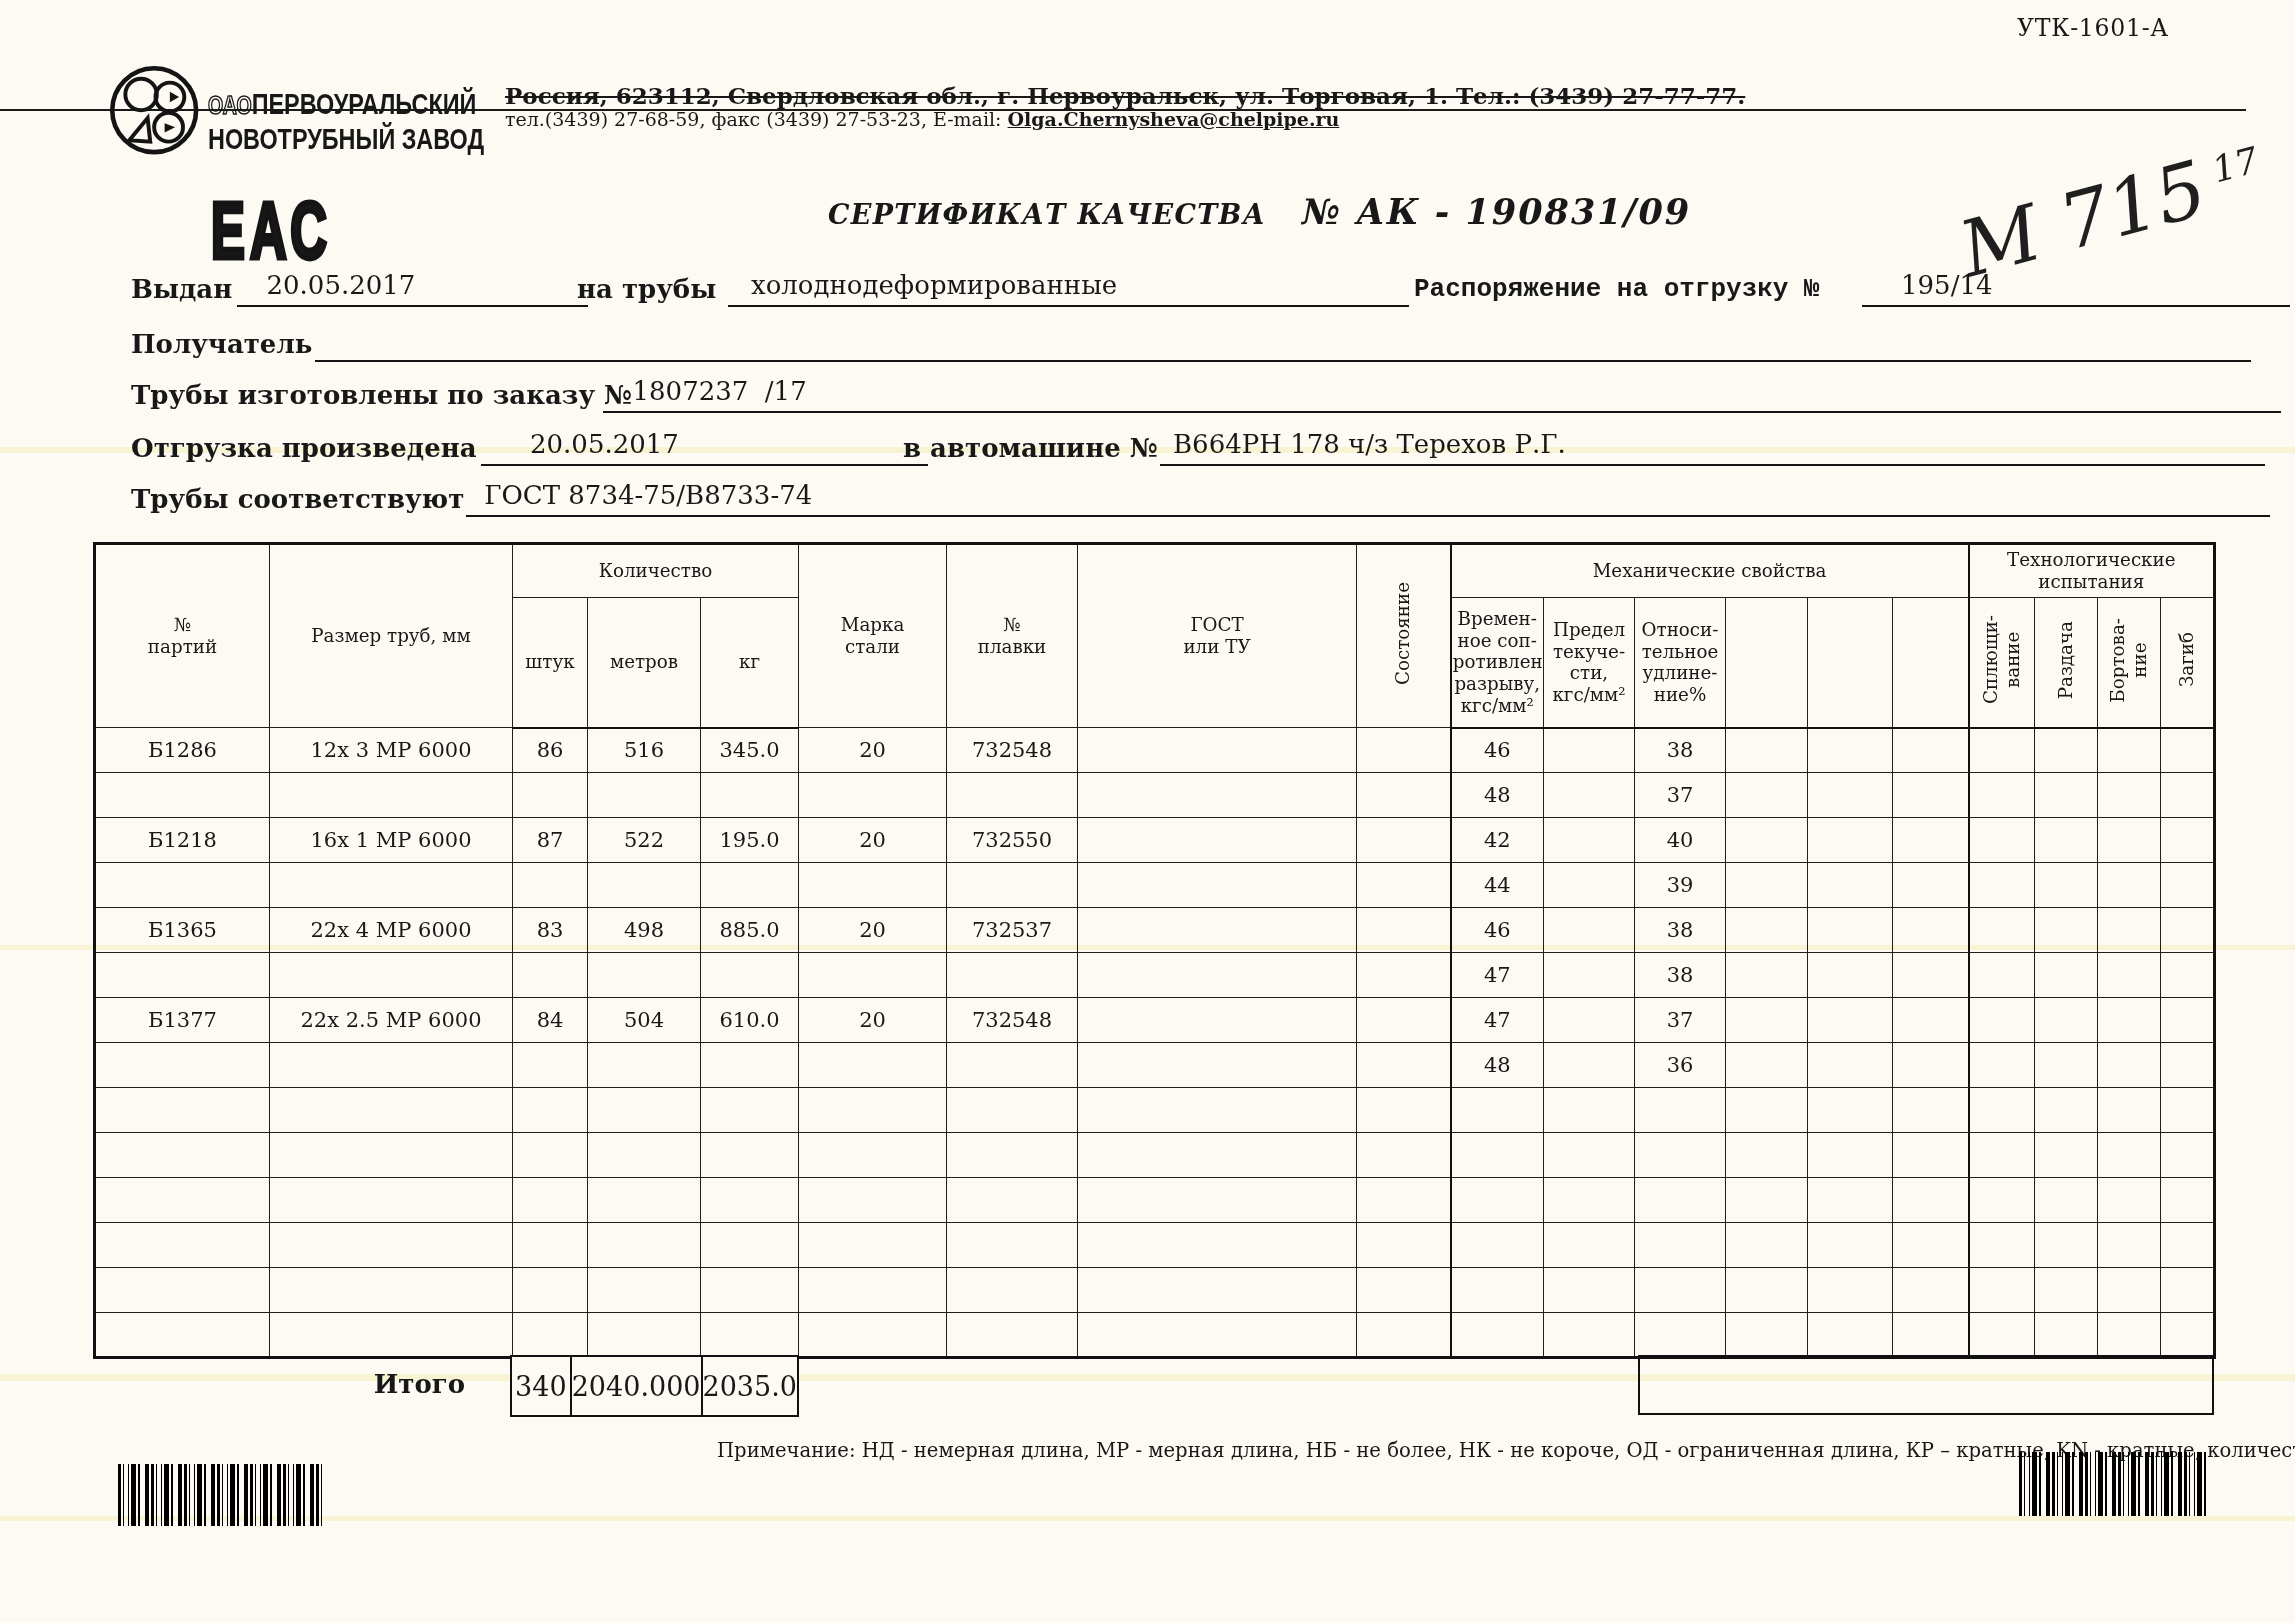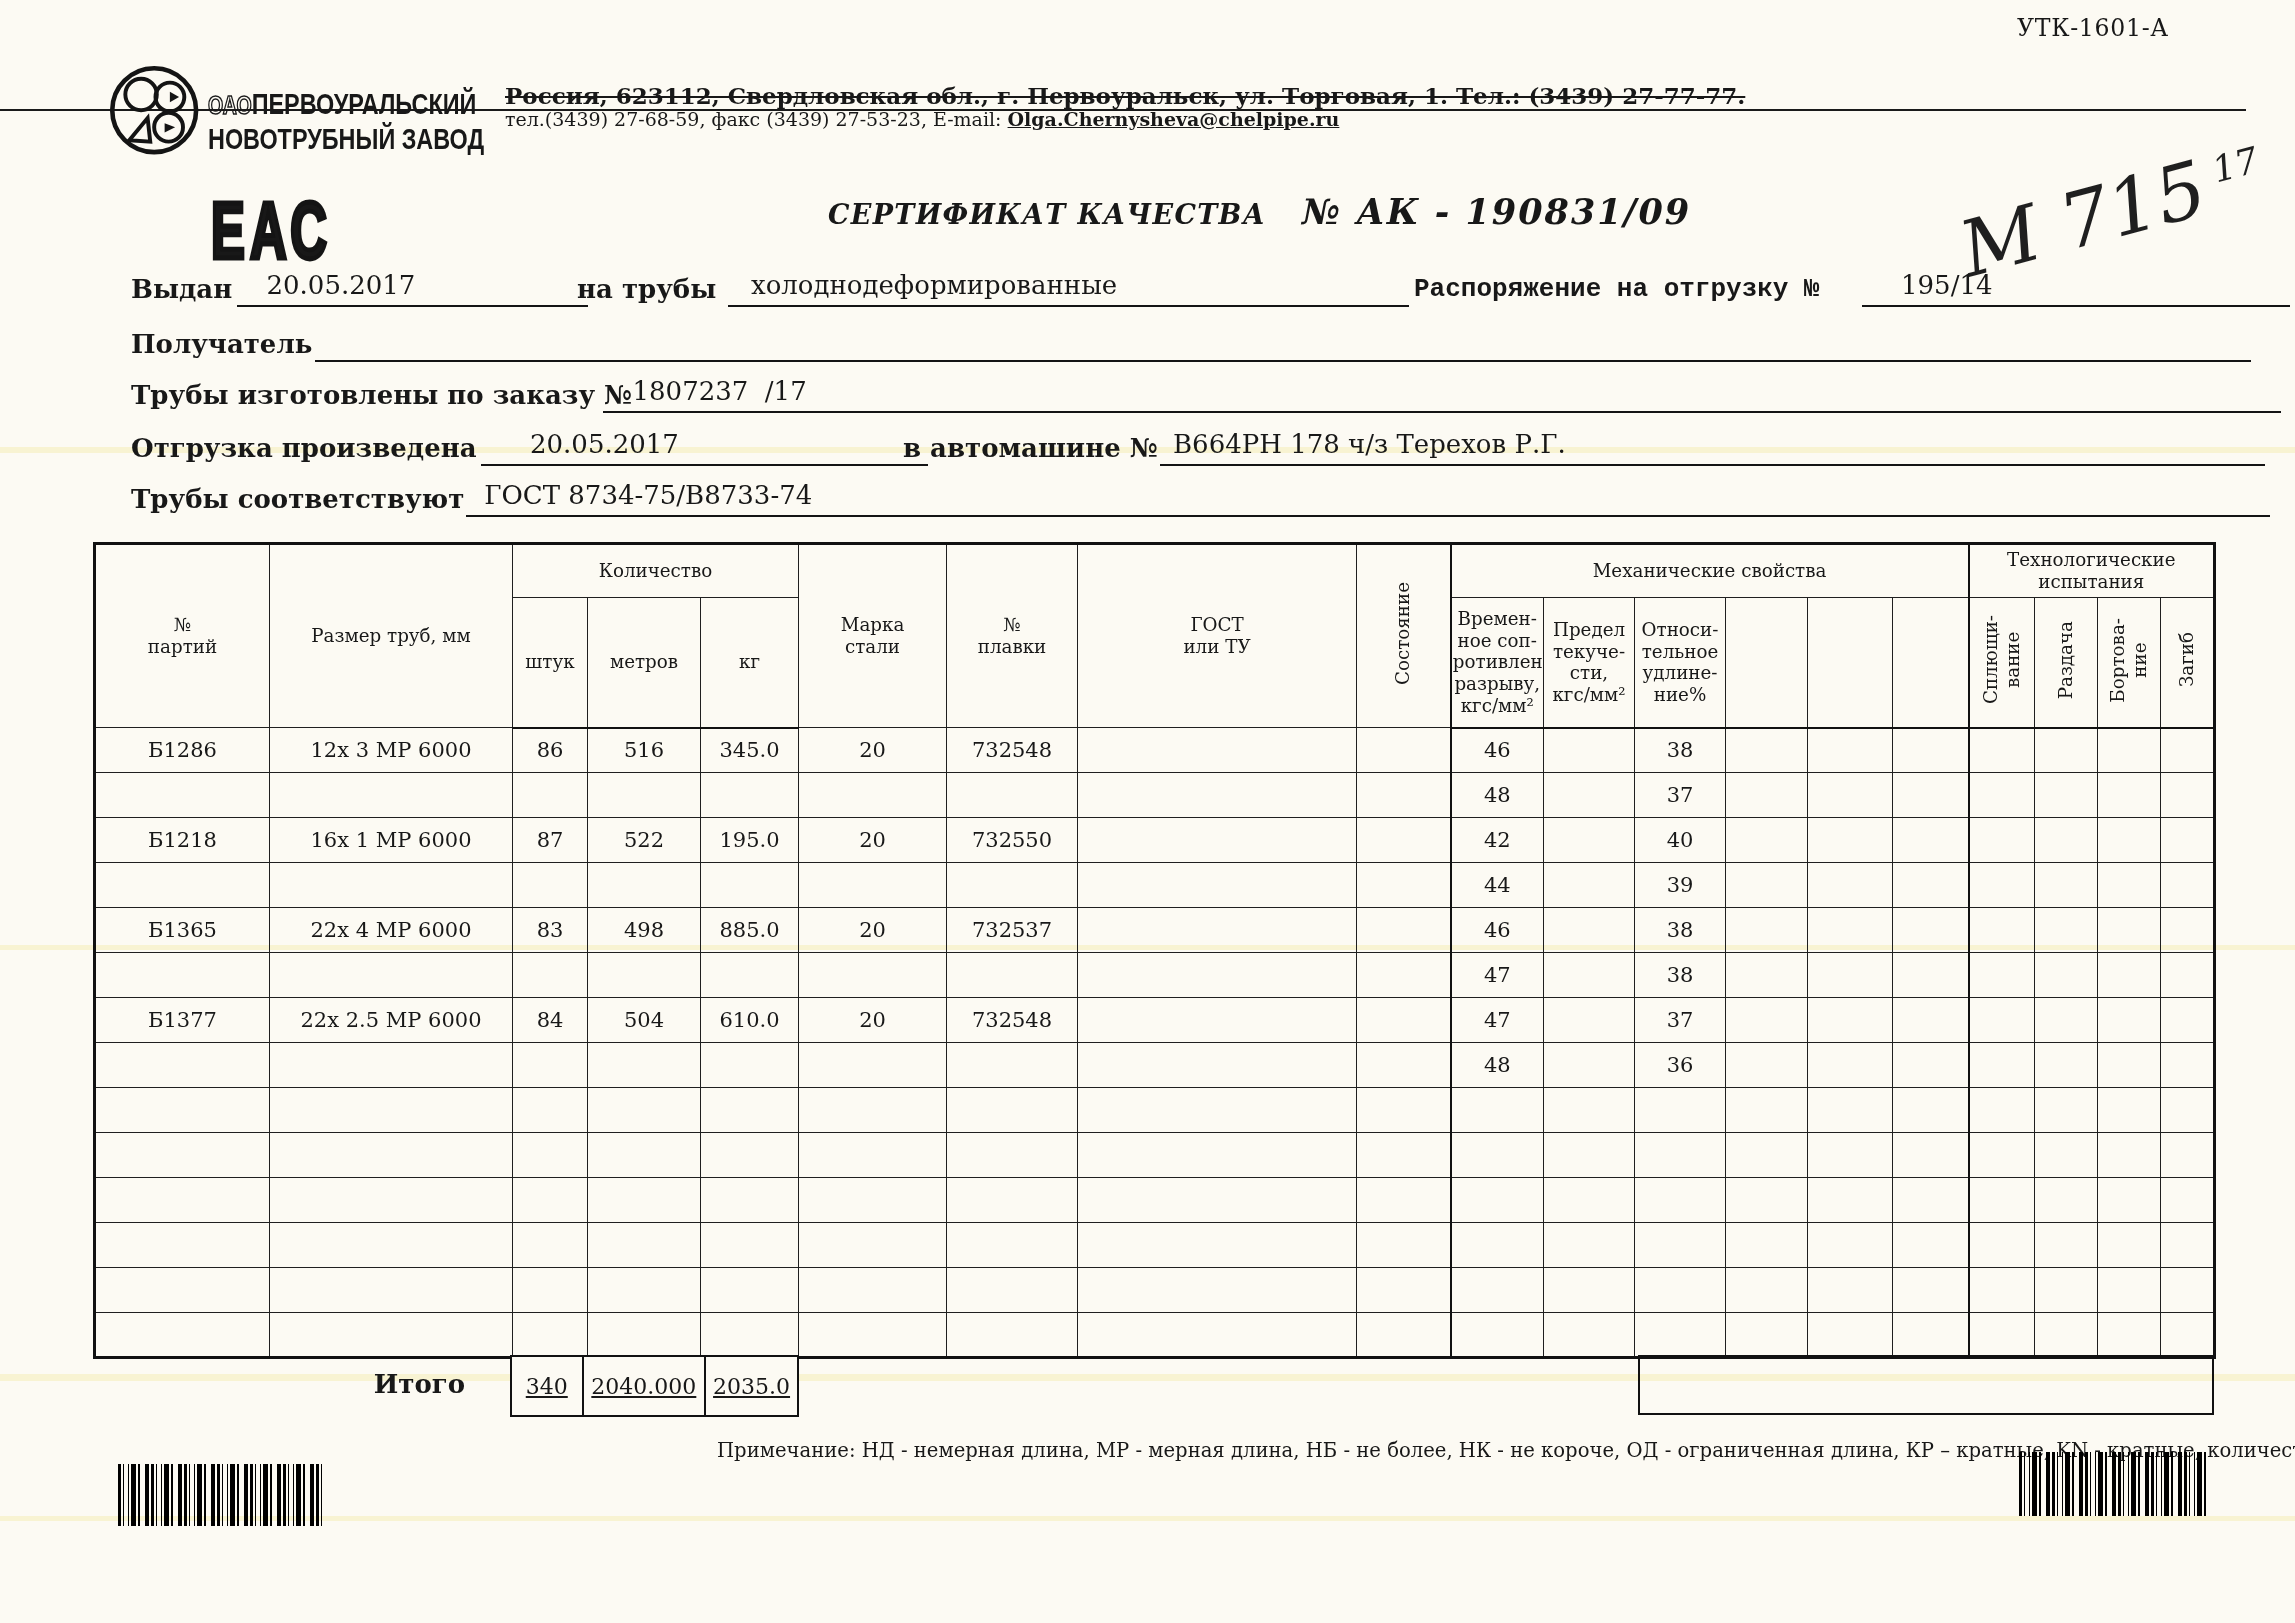--- a/index.html
+++ b/index.html
@@ -43,21 +43,21 @@
   .cert thead tr.h2{height:130px;}
   .cert thead tr.h2 th{border-bottom:2.6px solid #111;}
   .cert tbody tr{height:45px;}
   .thickL{border-left:2.6px solid #111 !important;}
   .vert{writing-mode:vertical-rl;transform:rotate(180deg);margin:0 auto;}
   .small-hdr{font-size:17px;}
 
   
   .totals-label{font-weight:bold;font-size:26px;text-align:right;}
   .totals-box{display:flex;border:2.6px solid #111;background:#fcfaf3;}
-  .totals-cell{border-right:2px solid #111;font-size:22px;display:flex;align-items:center;justify-content:center;text-decoration:underline;}
+  .totals-cell{border-right:2px solid #111;font-size:27px;display:flex;align-items:center;justify-content:center;}
   .totals-cell:last-child{border-right:none;}
   .empty-box{border:2.6px solid #111;}
 
   .note{font-size:19.6px;white-space:nowrap;}
   .barcode{background:
     repeating-linear-gradient(90deg,#000 0 2.6px,transparent 2.6px 4.6px,#000 4.6px 5.9px,transparent 5.9px 9.8px,
     #000 9.8px 11px,transparent 11px 13px,#000 13px 18.3px,transparent 18.3px 20px,#000 20px 21.6px,transparent 21.6px 27px,
     #000 27px 31px,transparent 31px 33px);}
 </style>
 </head>

